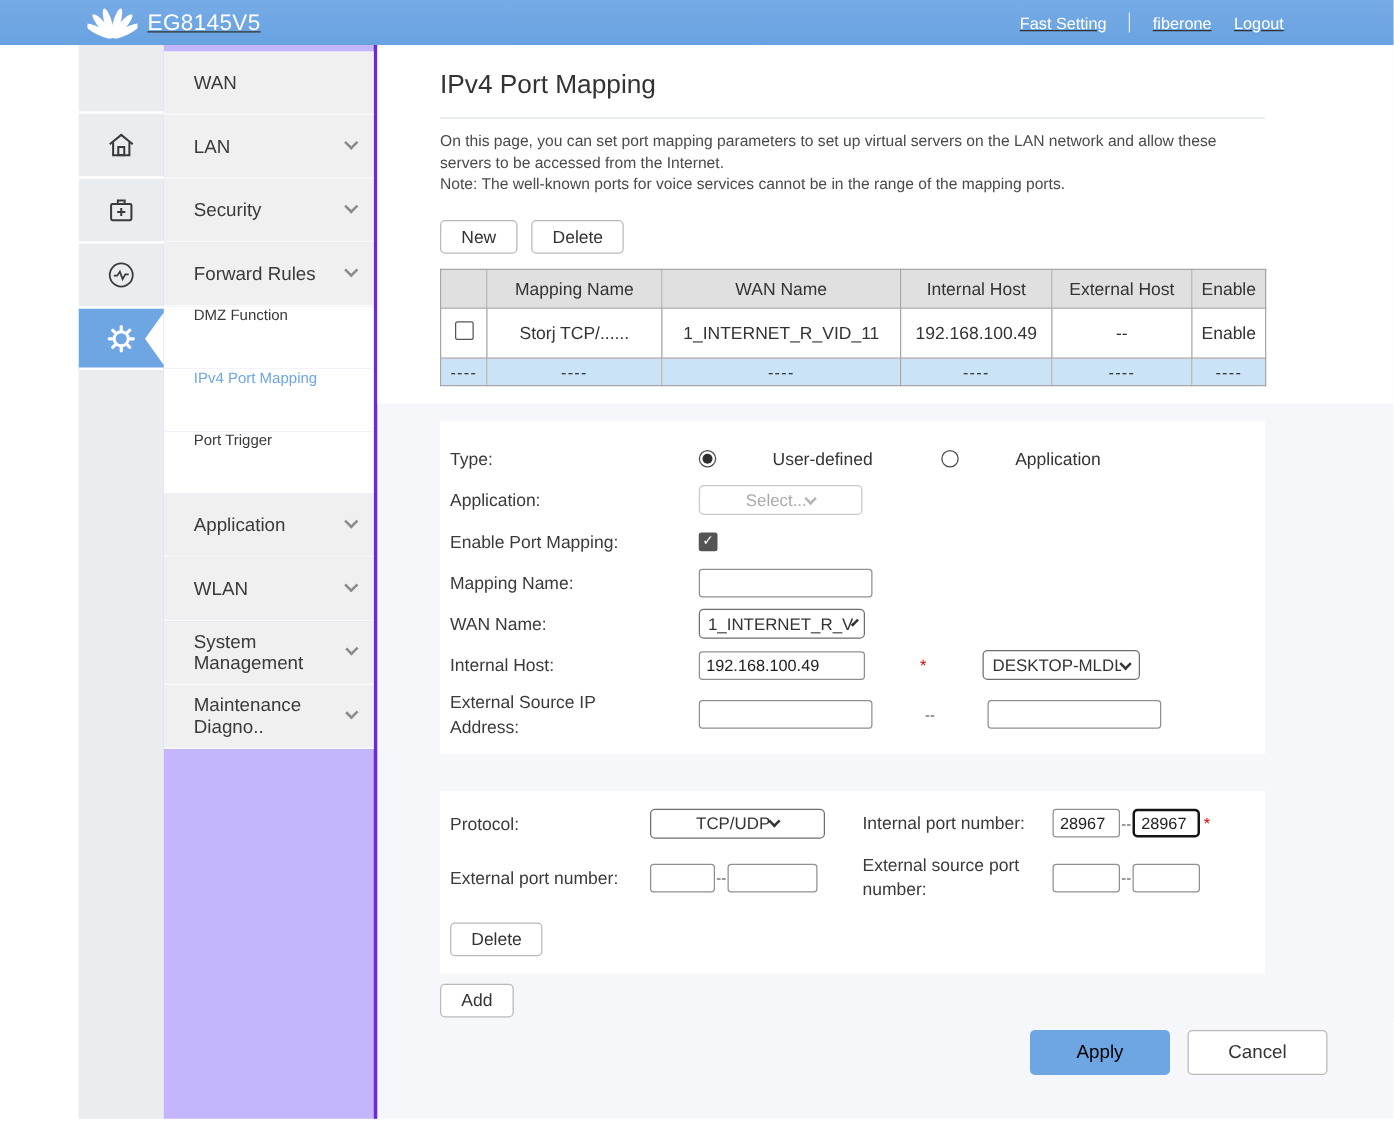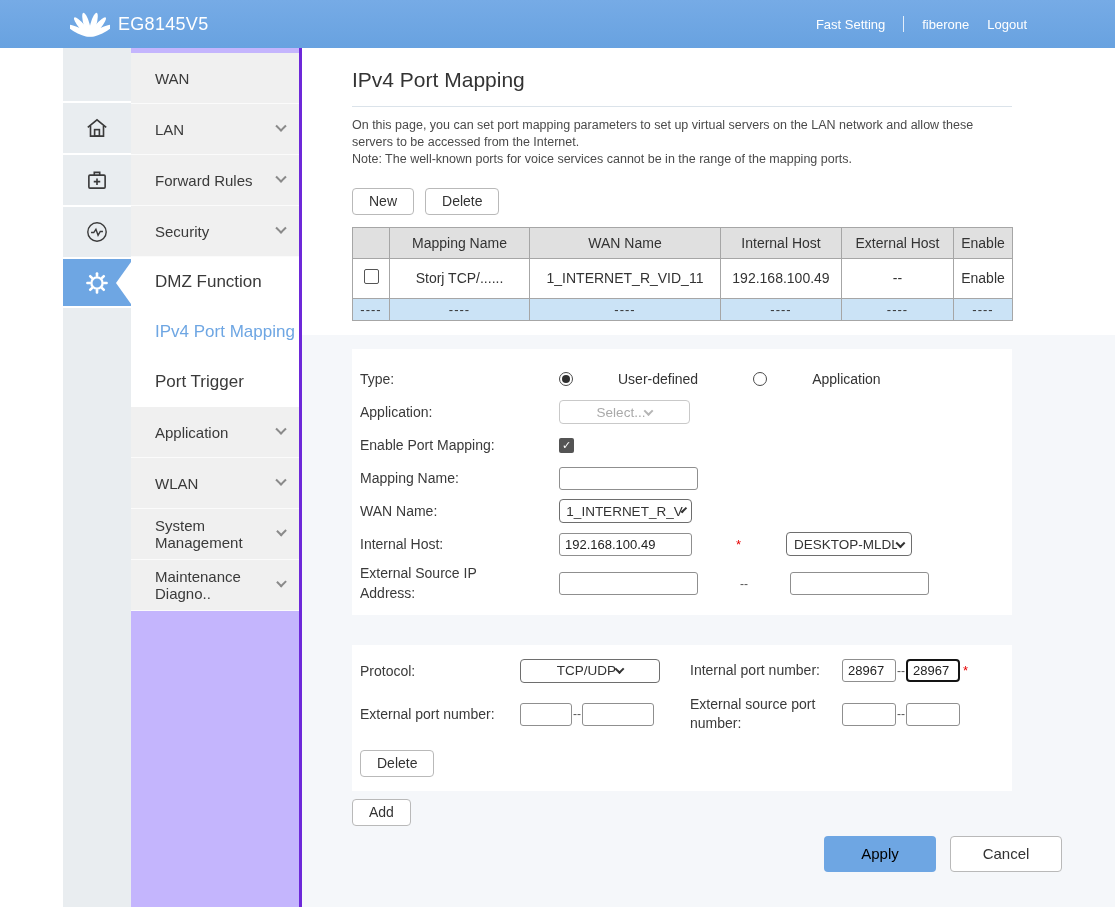--- a/index.html
+++ b/index.html
@@ -1,21 +1,21 @@
 <!DOCTYPE html>
 <html><head>
 <meta charset="utf-8">
 <style>
   * { margin:0; padding:0; box-sizing:border-box; }
   html,body { width:1115px; height:907px; overflow:hidden; background:#fff;
     font-family:"Liberation Sans", sans-serif; color:#333; }
 
   
-  .header { height:48px; background:linear-gradient(#76abe6,#68a2e0);
-    display:flex; align-items:center; }
+  .header { height:36px; background:linear-gradient(#76abe6,#68a2e0);
+    display:flex; align-items:center;text-decoration:underline; }
   .brand { display:flex; align-items:center; gap:8px; padding-left:70px; }
   .logo { width:40px; height:30px; }
   .brand-name { color:#fff; font-size:18px; letter-spacing:.3px; }
   .header-right { margin-left:auto; display:flex; align-items:center;
     gap:18px; padding-right:88px; color:#fff; font-size:13px; }
   .header-link { cursor:pointer; }
   .header-sep { width:1px; height:16px; background:rgba(255,255,255,.8); }
 
   
   .main { display:flex; height:859px; }
@@ -34,22 +34,22 @@
 
   
   .menu { width:171px; background:#c4b5fd; border-right:3px solid #6d28d9;
     padding-top:5px; }
   .menu-item { height:51px; background:#f0f0f0; border-bottom:1px solid #fbfbfb;
     display:flex; align-items:center; padding:0 14px 0 24px; font-size:15px;
     color:#3a3a3a; cursor:pointer; }
   .menu-item .chev { margin-left:auto; width:8px; height:8px;
     border-right:2px solid #8a8a8a; border-bottom:2px solid #8a8a8a;
     transform:rotate(45deg) translate(-2px,-2px); }
-  .submenu-item { height:50px; background:#fff; display:flex; align-items:center;
-    padding-left:24px; font-size:17px; color:#3a3a3a; cursor:pointer; }
+  .submenu-item { height:50px; background:#fff; display:flex; align-items:flex-start;
+    padding-left:24px; font-size:12px; color:#3a3a3a; cursor:pointer; }
   .submenu-item.active { color:#6ea6e3; }
 
   
   .content { flex:1; background:#f5f7fa; }
   .top-section { background:#fff; padding:20px 0 14px 50px; }
   .page-title { font-size:21px; font-weight:400; color:#333; }
   .title-rule { border:none; border-top:1px solid #dbe3ea; margin:14px 103px 10px 0; }
   .desc { font-size:12.5px; color:#4a4a4a; line-height:1.35; width:662px; }
   .toolbar { margin-top:20px; display:flex; gap:11px; }
   .btn { background:#fff; border:1px solid #b9b9b9; border-radius:4px;
@@ -191,25 +191,25 @@
 
   <div class="menu">
     <div class="menu-item">
       <span>WAN</span>
     </div>
     <div class="menu-item">
       <span>LAN</span>
       <span class="chev"></span>
     </div>
     <div class="menu-item">
+      <span>Security</span>
+      <span class="chev"></span>
+    </div>
+    <div class="menu-item">
       <span>Forward Rules</span>
-      <span class="chev"></span>
-    </div>
-    <div class="menu-item">
-      <span>Security</span>
       <span class="chev"></span>
     </div>
     <div class="submenu-item">
       <span>DMZ Function</span>
     </div>
     <div class="submenu-item active">
       <span>IPv4 Port Mapping</span>
     </div>
     <div class="submenu-item">
       <span>Port Trigger</span>

